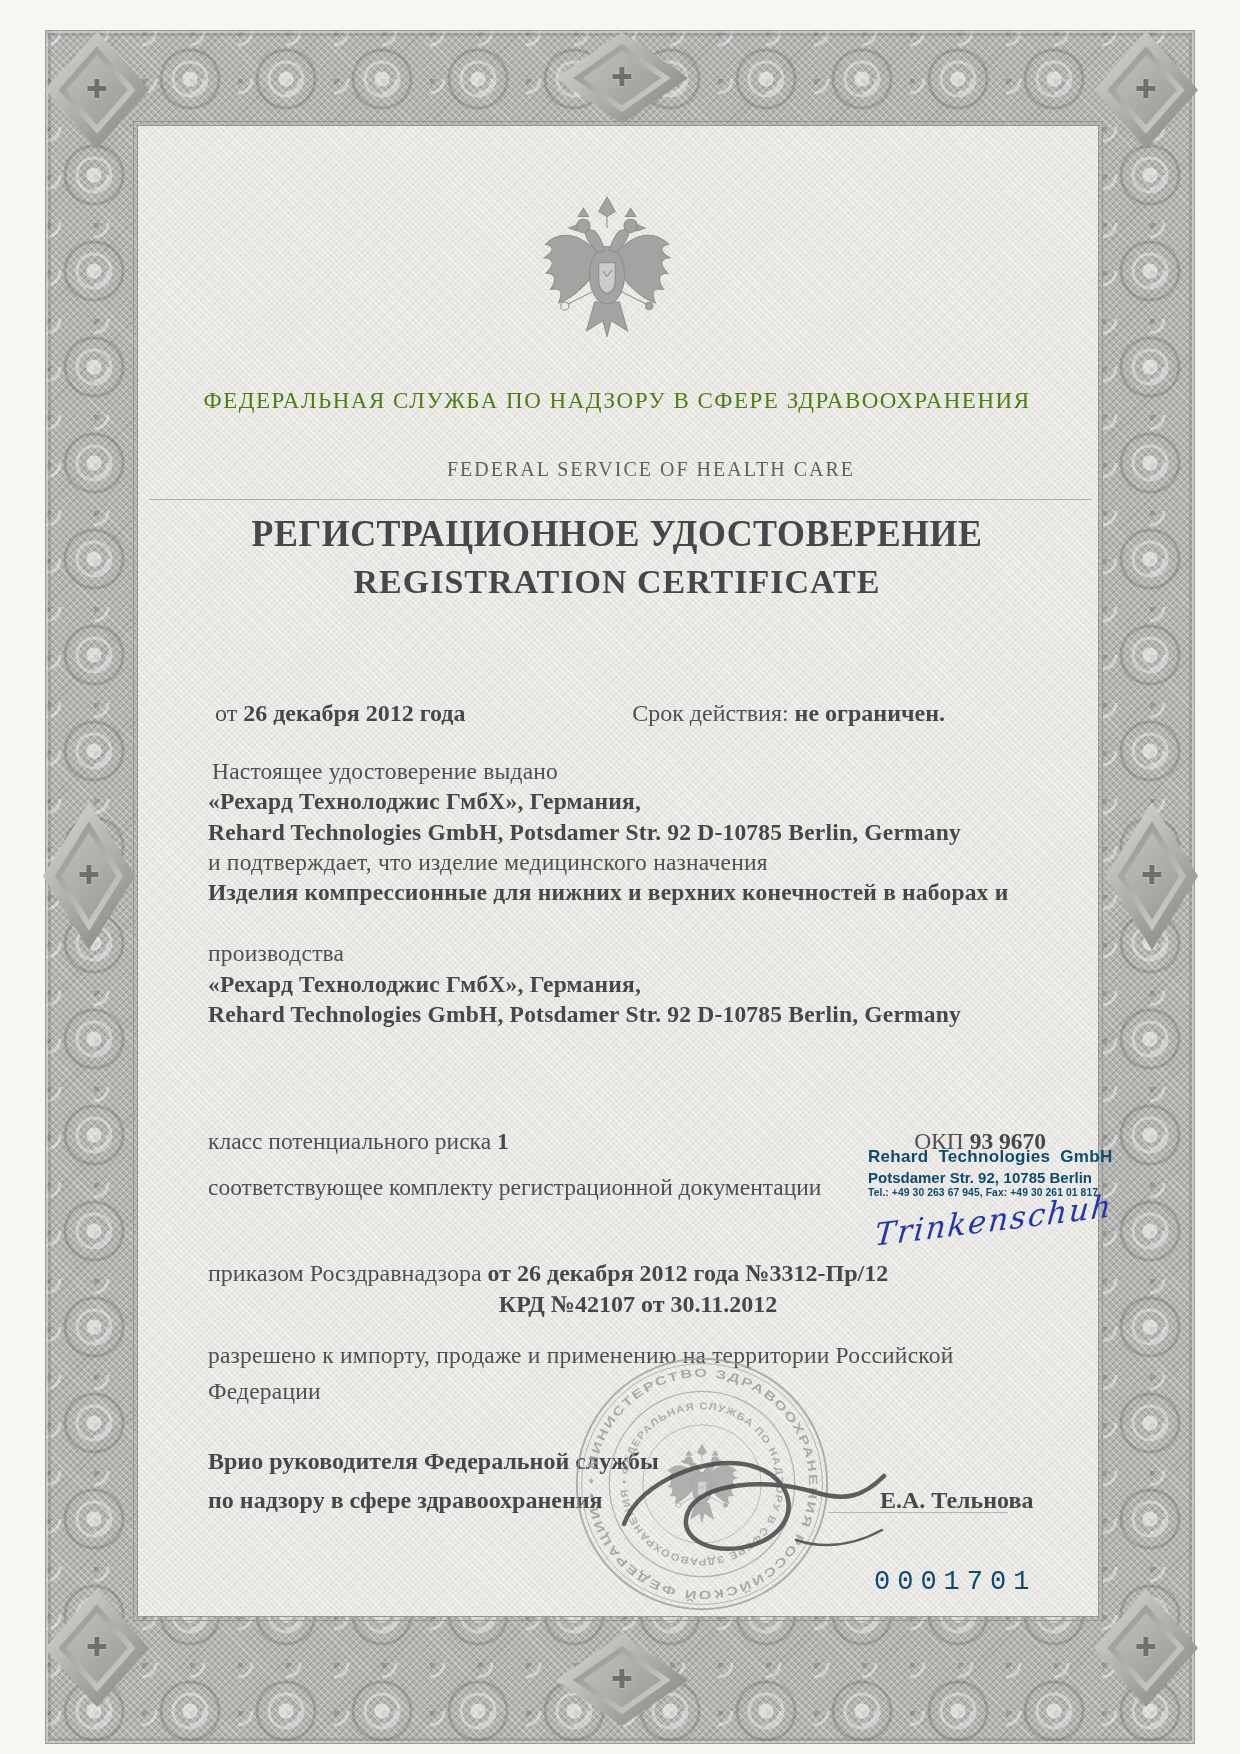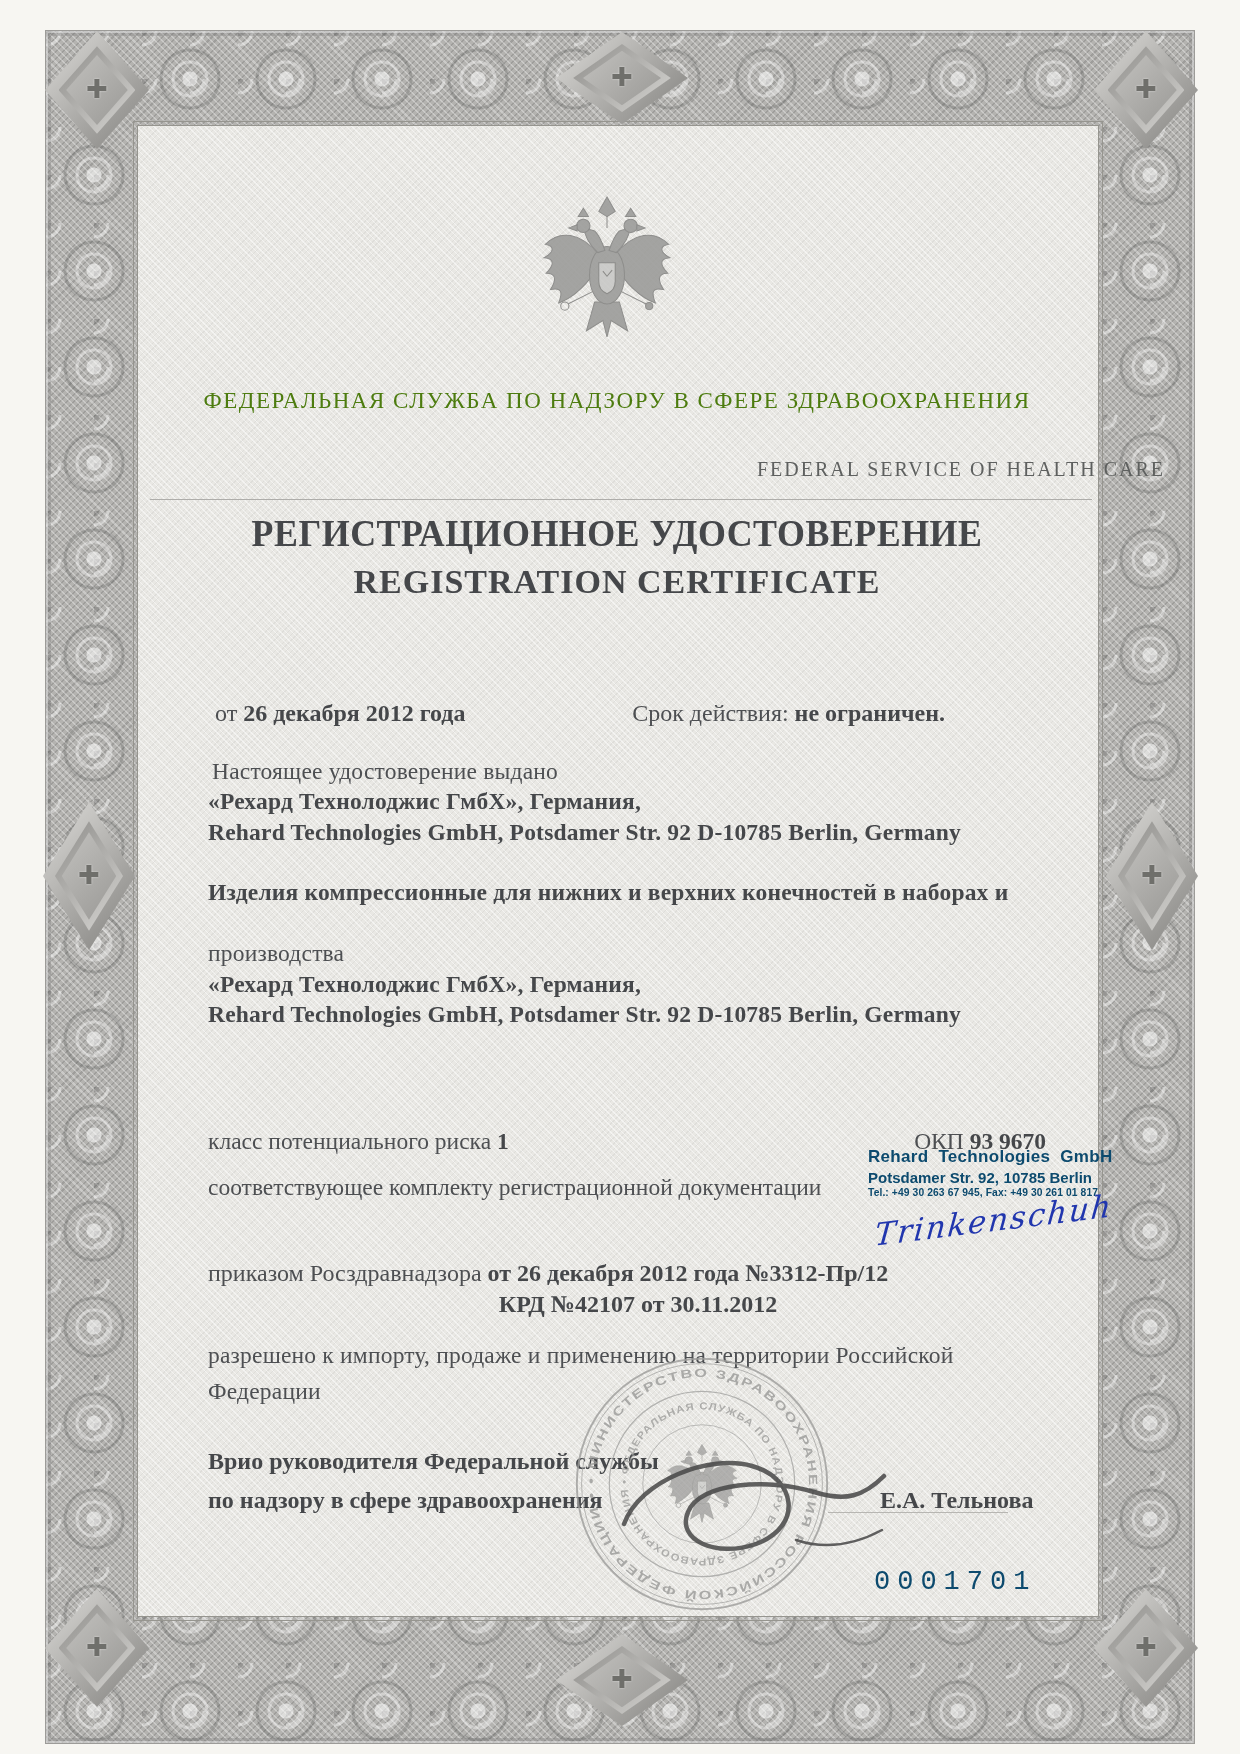--- a/index.html
+++ b/index.html
@@ -51,21 +51,21 @@
        display:flex;align-items:center;justify-content:center;}
   .med-g{color:#6f6f6b;line-height:1;font-size:26px;text-shadow:0 0 2px rgba(255,255,255,.7);}
 
   
   .t{position:absolute;white-space:nowrap;z-index:10;}
   .b{font-weight:bold;color:#45474a;}
   .ctr{text-align:center;}
   .body-line{font-size:23.5px;letter-spacing:.2px;}
 
   .issuer-ru{left:137px;top:388px;width:960px;font-size:23px;letter-spacing:1.5px;color:#4d7c0f;}
-  .issuer-en{left:137px;top:458px;width:1028px;font-size:20px;letter-spacing:2px;color:#5e605f;text-align:right;}
+  .issuer-en{left:137px;top:458px;width:1028px;font-size:20px;letter-spacing:2px;color:#5e605f;}
   .rule{position:absolute;left:150px;top:499px;width:942px;border-top:1px solid #aeadaa;z-index:9;}
   .title-ru{left:137px;top:512px;width:960px;font-size:37px;letter-spacing:.5px;transform:scaleX(.97);}
   .title-en{left:137px;top:563px;width:960px;font-size:34px;letter-spacing:1px;}
   .cert-no{left:137px;top:613px;width:960px;font-size:28px;}
 
   .date-row{left:215px;top:700px;width:730px;display:flex;justify-content:space-between;font-size:24px;}
 
   .risk-row{left:208px;top:1120px;width:838px;display:flex;justify-content:space-between;font-size:23.5px;margin-top:8px;}
   .dossier{left:208px;top:1174px;font-size:23.5px;}
   .krd{left:208px;top:1291px;width:860px;font-size:24px;}
@@ -197,20 +197,21 @@
   <div class="t ctr b title-en">REGISTRATION CERTIFICATE</div>
 
   <div class="t date-row">
     <span><span>от </span><span class="b">26 декабря 2012 года</span></span>
     <span><span>Срок действия: </span><span class="b">не ограничен.</span></span>
   </div>
 
   <div class="t body-line" style="left:212px;top:758px;">Настоящее удостоверение выдано</div>
   <div class="t body-line b" style="left:208px;top:788px;">«Рехард Технолоджис ГмбХ», Германия,</div>
   <div class="t body-line b" style="left:208px;top:819px;">Rehard Technologies GmbH, Potsdamer Str. 92 D-10785 Berlin, Germany</div>
+  <div class="t body-line" style="left:208px;top:849px;">и подтверждает, что изделие медицинского назначения</div>
   <div class="t body-line b" style="left:208px;top:879px;">Изделия компрессионные для нижних и верхних конечностей в наборах и</div>
   <div class="t body-line" style="left:208px;top:940px;">производства</div>
   <div class="t body-line b" style="left:208px;top:971px;">«Рехард Технолоджис ГмбХ», Германия,</div>
   <div class="t body-line b" style="left:208px;top:1001px;">Rehard Technologies GmbH, Potsdamer Str. 92 D-10785 Berlin, Germany</div>
 
   <div class="t risk-row">
     <span><span>класс потенциального риска </span><span class="b">1</span></span>
     <span><span>ОКП </span><span class="b">93 9670</span></span>
   </div>
 

